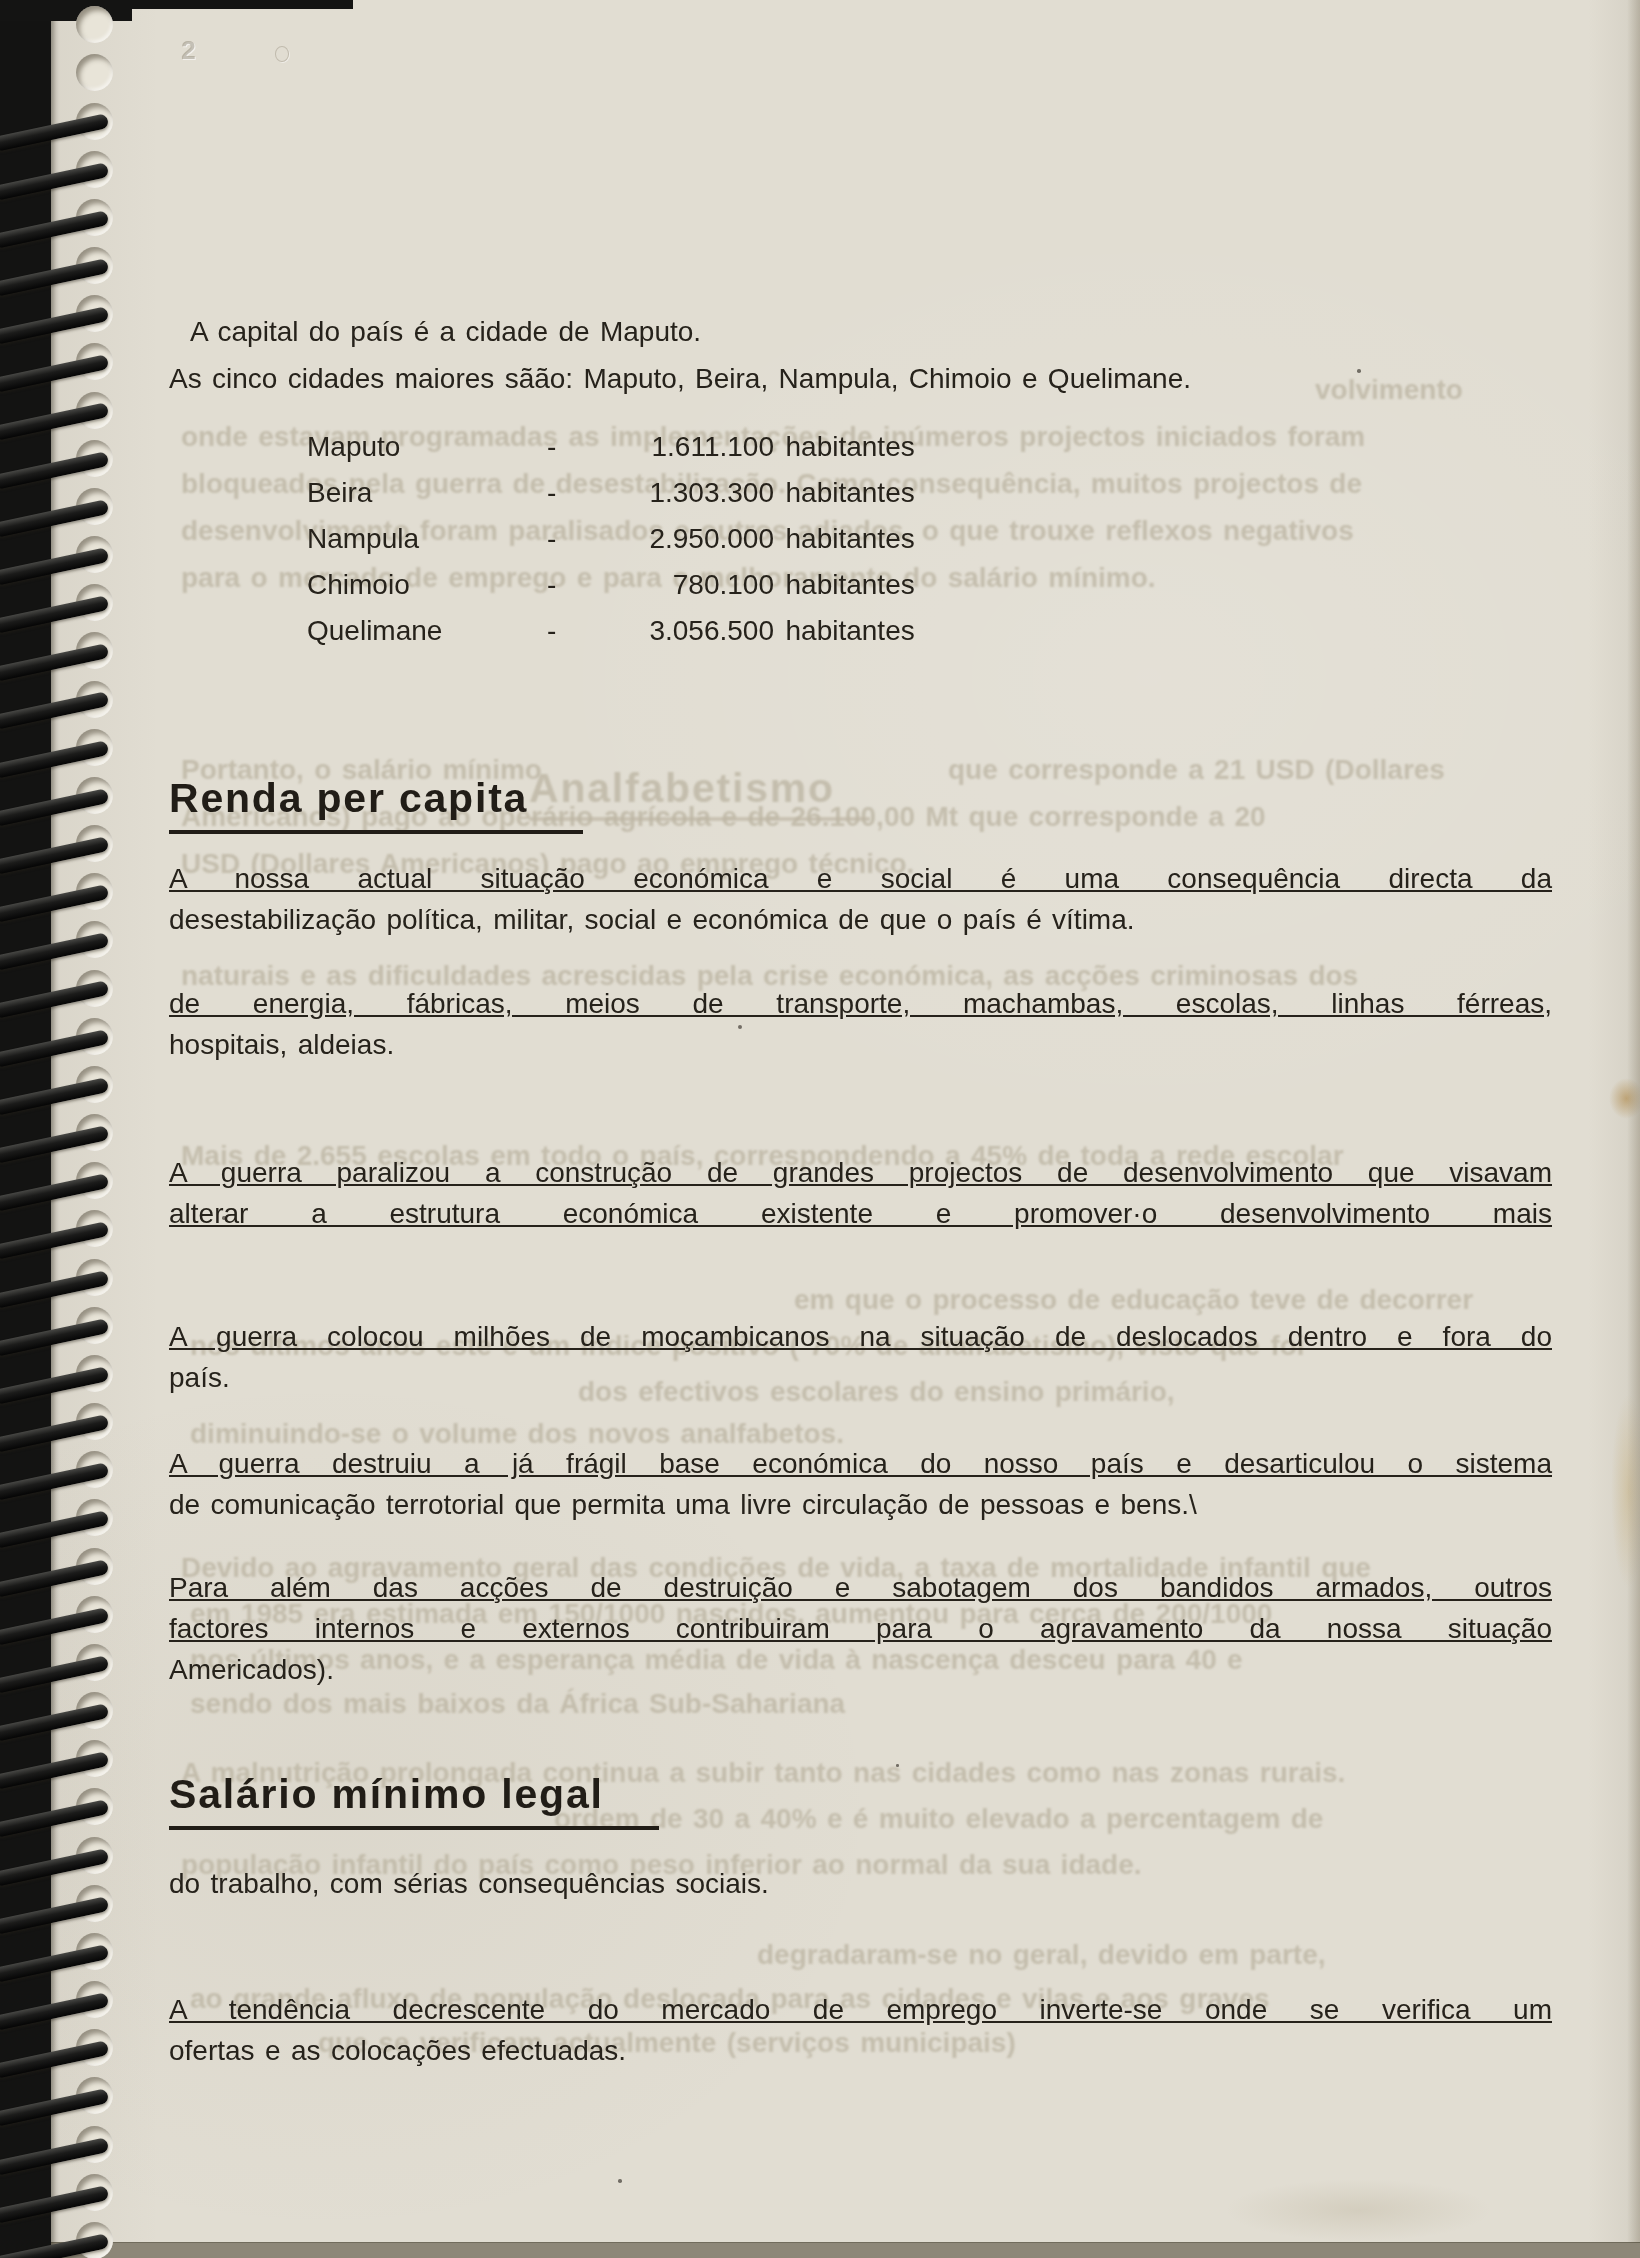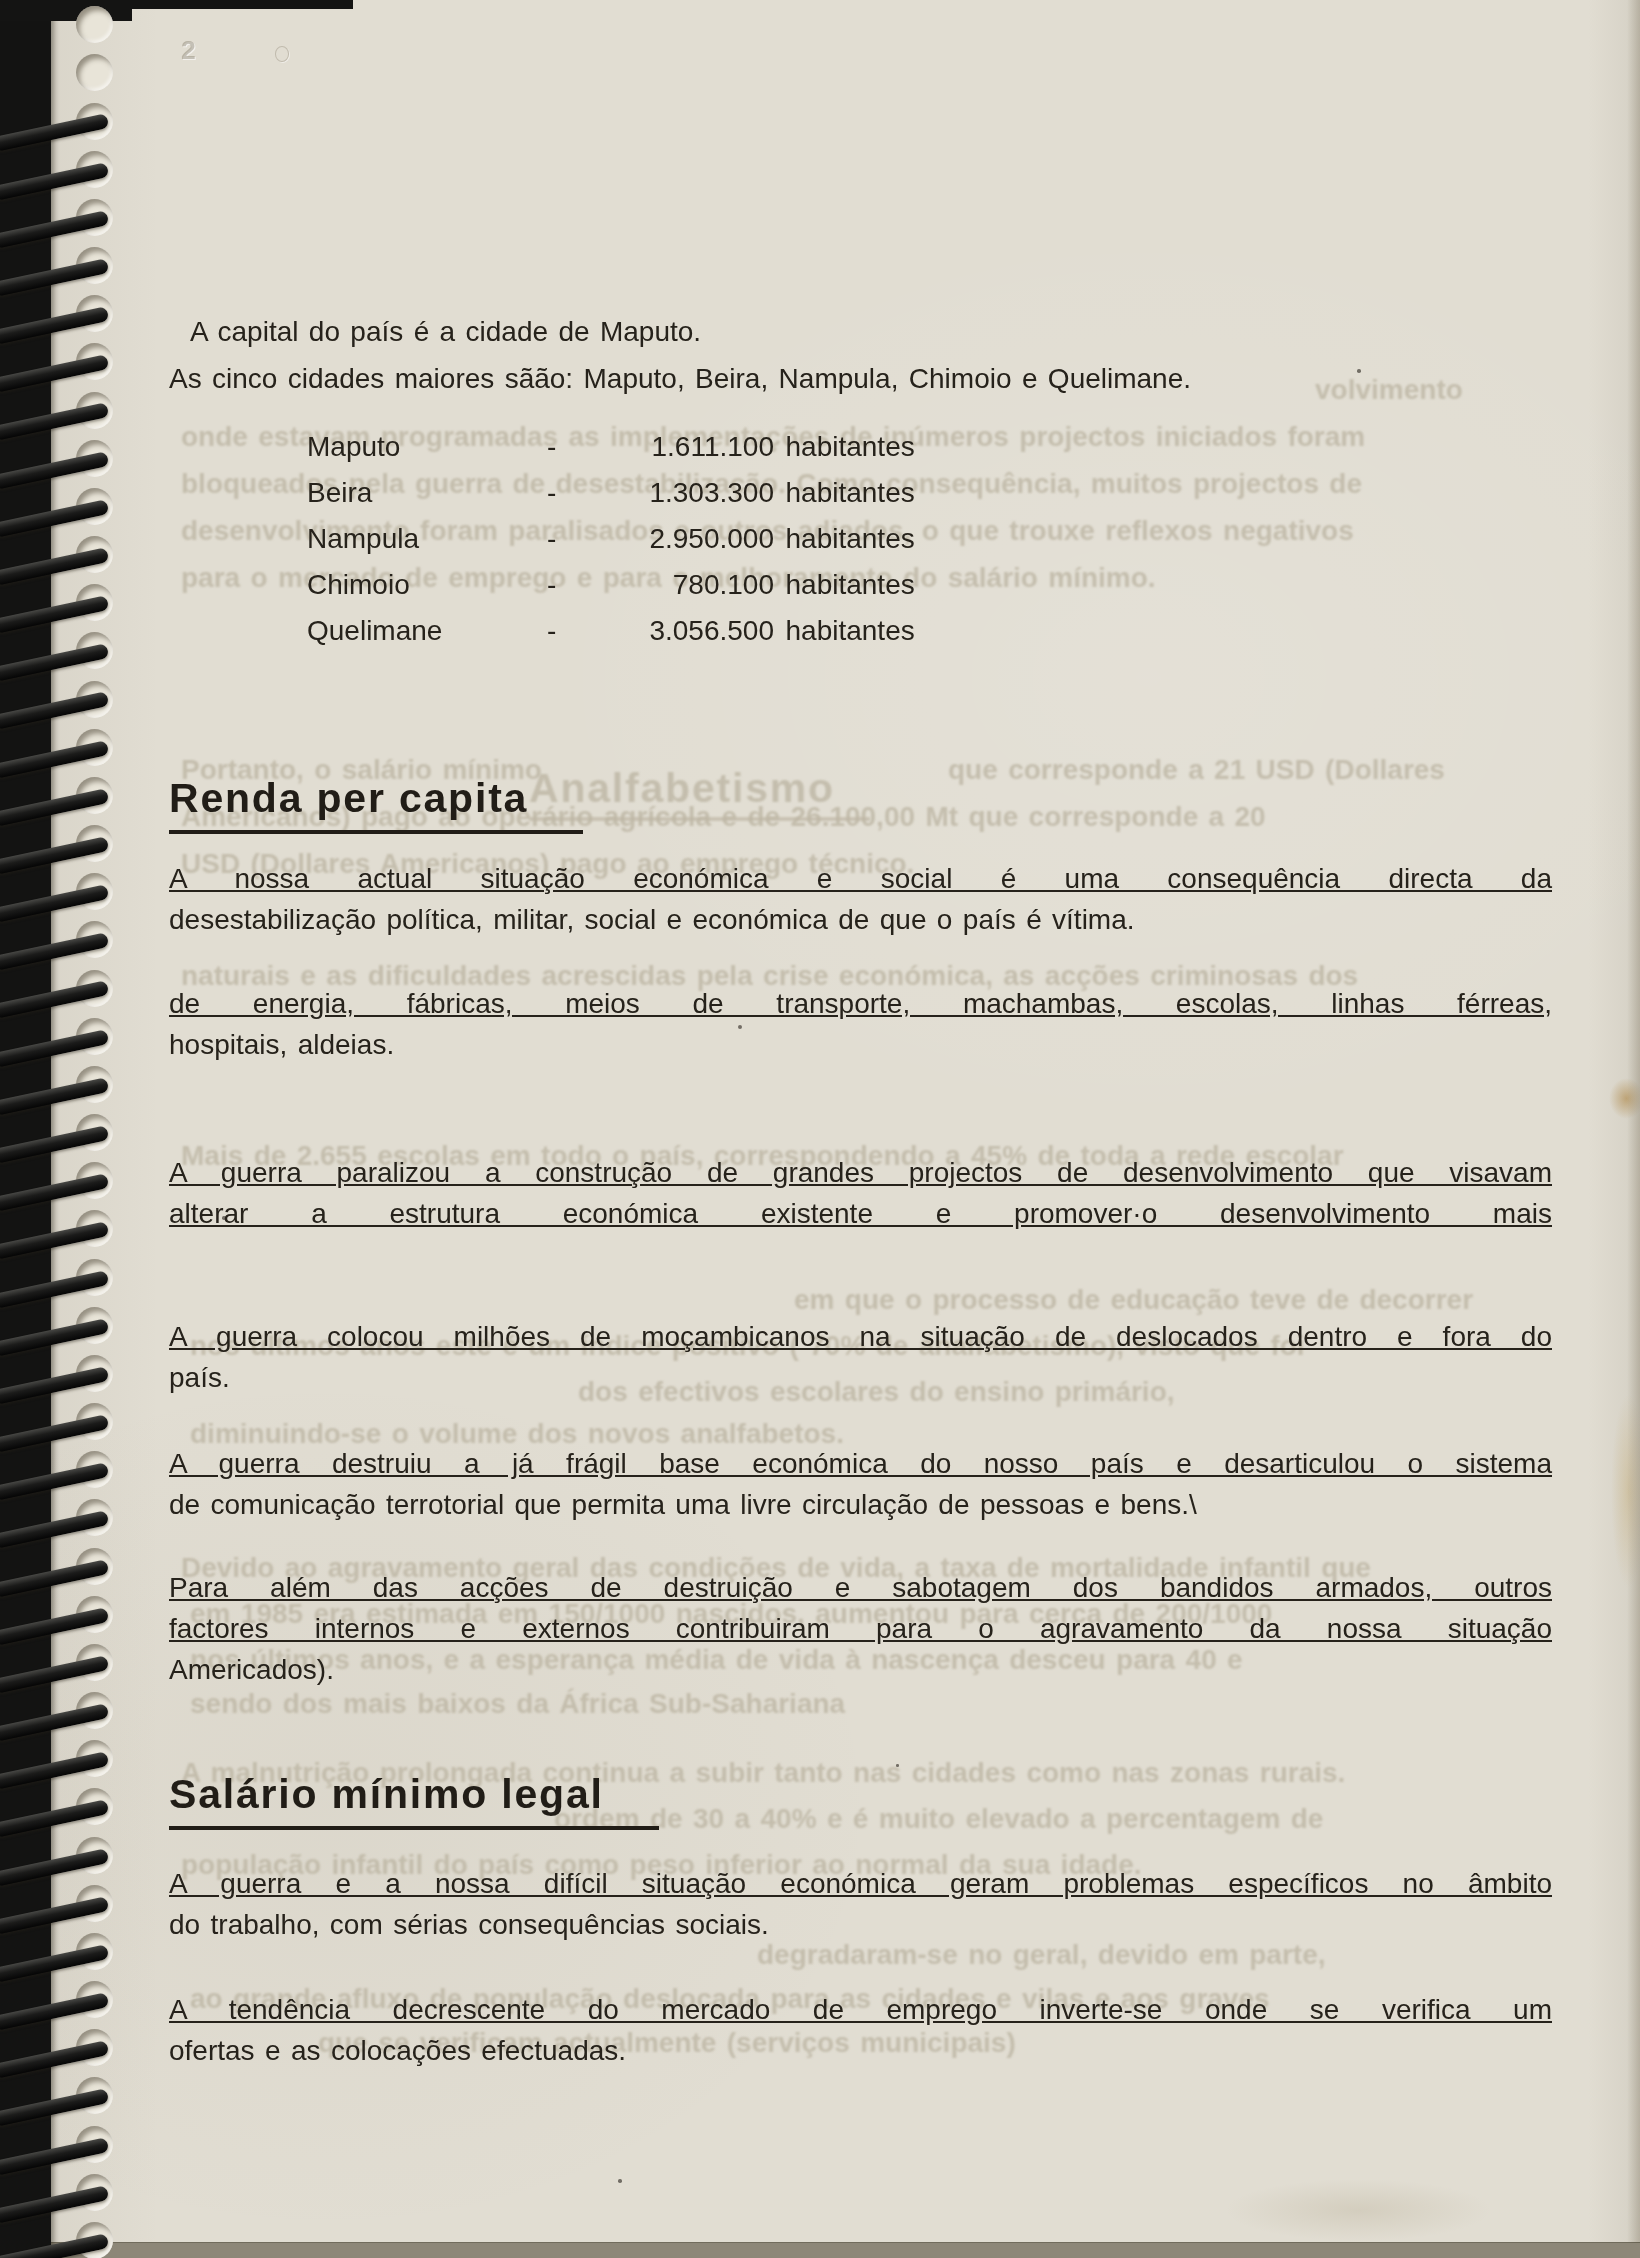--- a/index.html
+++ b/index.html
@@ -154,21 +154,20 @@
       <div class="pline just">A guerra destruiu a já frágil base económica do nosso país e desarticulou o sistema</div>
       <div class="pline">de comunicação terrotorial que permita uma livre circulação de pessoas e bens.\</div>
     </div>
     <div class="para" style="left: 169px; top: 1567px;">
       <div class="pline just">Para além das acções de destruição e sabotagem dos bandidos armados, outros</div>
       <div class="pline just">factores internos e externos contribuiram para o agravamento da nossa situação</div>
       <div class="pline">Americados).</div>
     </div>
     <div class="heading" style="left: 169px; top: 1771px;"><div class="hspan" style="display: inline-block;">Salário mínimo legal</div></div>
     <div class="para" style="left: 169px; top: 1863px;">
-      <div class="pline just">A guerra e a nossa difícil situação económica geram problemas específicos no âmbito</div>
       <div class="pline">do trabalho, com sérias consequências sociais.</div>
     </div>
     <div class="para" style="left: 169px; top: 1989px;">
       <div class="pline just">A tendência decrescente do mercado de emprego inverte-se onde se verifica um</div>
       <div class="pline">ofertas e as colocações efectuadas.</div>
     </div>
   </div>
 
 <div class="emboss" style="left:181px;top:35px;">2</div>
 <div class="emboss-dot" style="left:275px;top:46px;"></div>

